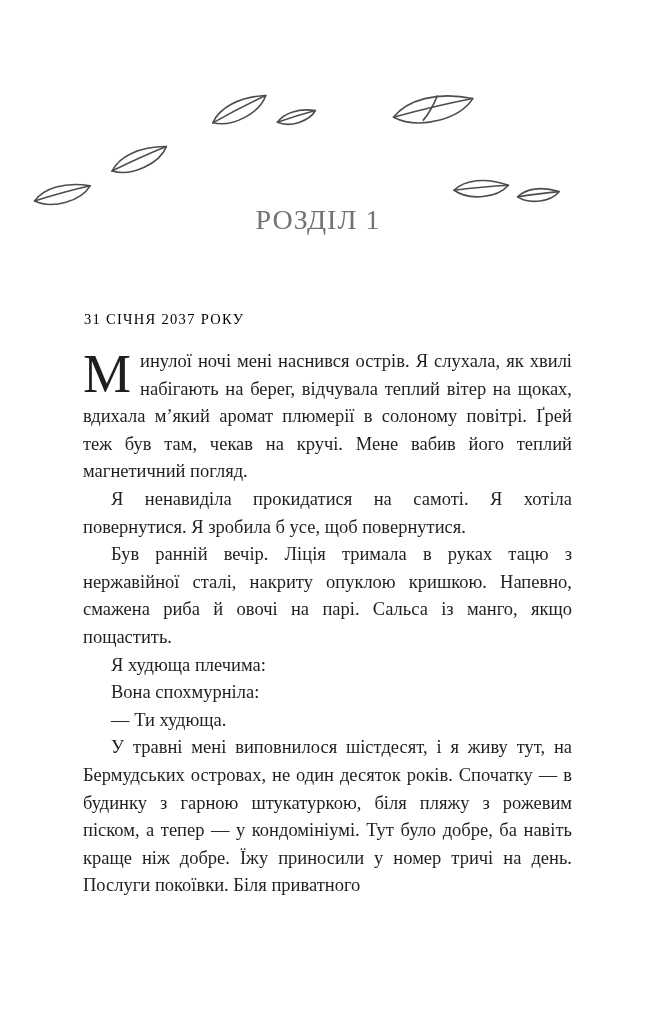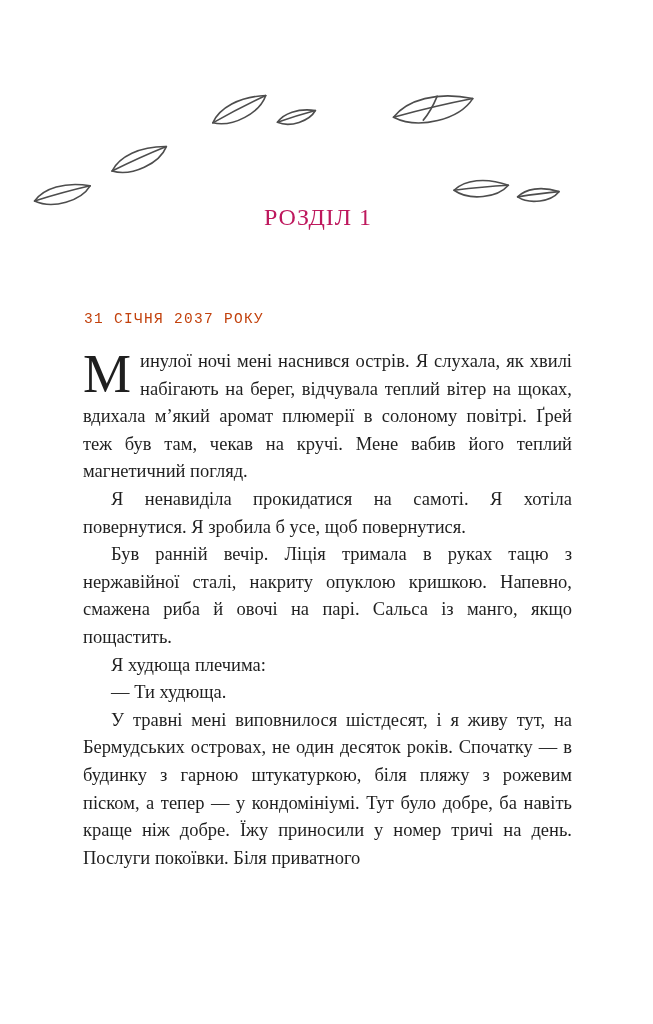--- a/index.html
+++ b/index.html
@@ -28,32 +28,32 @@
     vector-effect: non-scaling-stroke;
   }
   .chapter-title {
     position: absolute;
     top: 204px;
     left: 83px;
     width: 470px;
     text-align: center;
     font-family: "Liberation Serif", serif;
     font-weight: 400;
-    font-size: 24px;
+    font-size: 28px;
     letter-spacing: 1px;
-    color: #be185d;
+    color: #737373;
   }
   .date-heading {
     position: absolute;
     top: 311px;
     left: 84px;
-    font-family: Liberation Mono, monospace;
+    font-family: Liberation Serif, serif;
     font-size: 14.5px;
     letter-spacing: 1.3px;
-    color: #c2410c;
+    color: #000000;
   }
   .body-text {
     position: absolute;
     top: 348px;
     left: 83px;
     width: 489px;
     font-size: 18.5px;
     line-height: 27.6px;
     color: #1f1f1f;
     text-align: justify;
@@ -108,17 +108,18 @@
 
   <h1 class="chapter-title">РОЗДІЛ 1</h1>
 
   <div class="date-heading">31 СІЧНЯ 2037 РОКУ</div>
 
   <div class="body-text">
       <p class=""><span class="dropcap">М</span>инулої ночі мені наснився острів. Я слухала, як хвилі набігають на берег, відчувала теплий вітер на щоках, вдихала мʼякий аромат плюмерії в солоному повітрі. Ґрей теж був там, чекав на кручі. Мене вабив його теплий магнетичний погляд.</p>
       <p class="indent">Я ненавиділа прокидатися на самоті. Я хотіла повернутися. Я зробила б усе, щоб повернутися.</p>
       <p class="indent">Був ранній вечір. Ліція тримала в руках тацю з нержавійної сталі, накриту опуклою кришкою. Напевно, смажена риба й овочі на парі. Сальса із манго, якщо пощастить.</p>
       <p class="indent">Я худюща плечима:</p>
+      <p class="indent">Вона спохмурніла:</p>
       <p class="indent">— Ти худюща.</p>
       <p class="indent">У травні мені виповнилося шістдесят, і я живу тут, на Бермудських островах, не один десяток років. Спочатку — в будинку з гарною штукатуркою, біля пляжу з рожевим піском, а тепер — у кондомініумі. Тут було добре, ба навіть краще ніж добре. Їжу приносили у номер тричі на день. Послуги покоївки. Біля приватного</p>
     </div>
 
 </div>
 
 </body></html>

